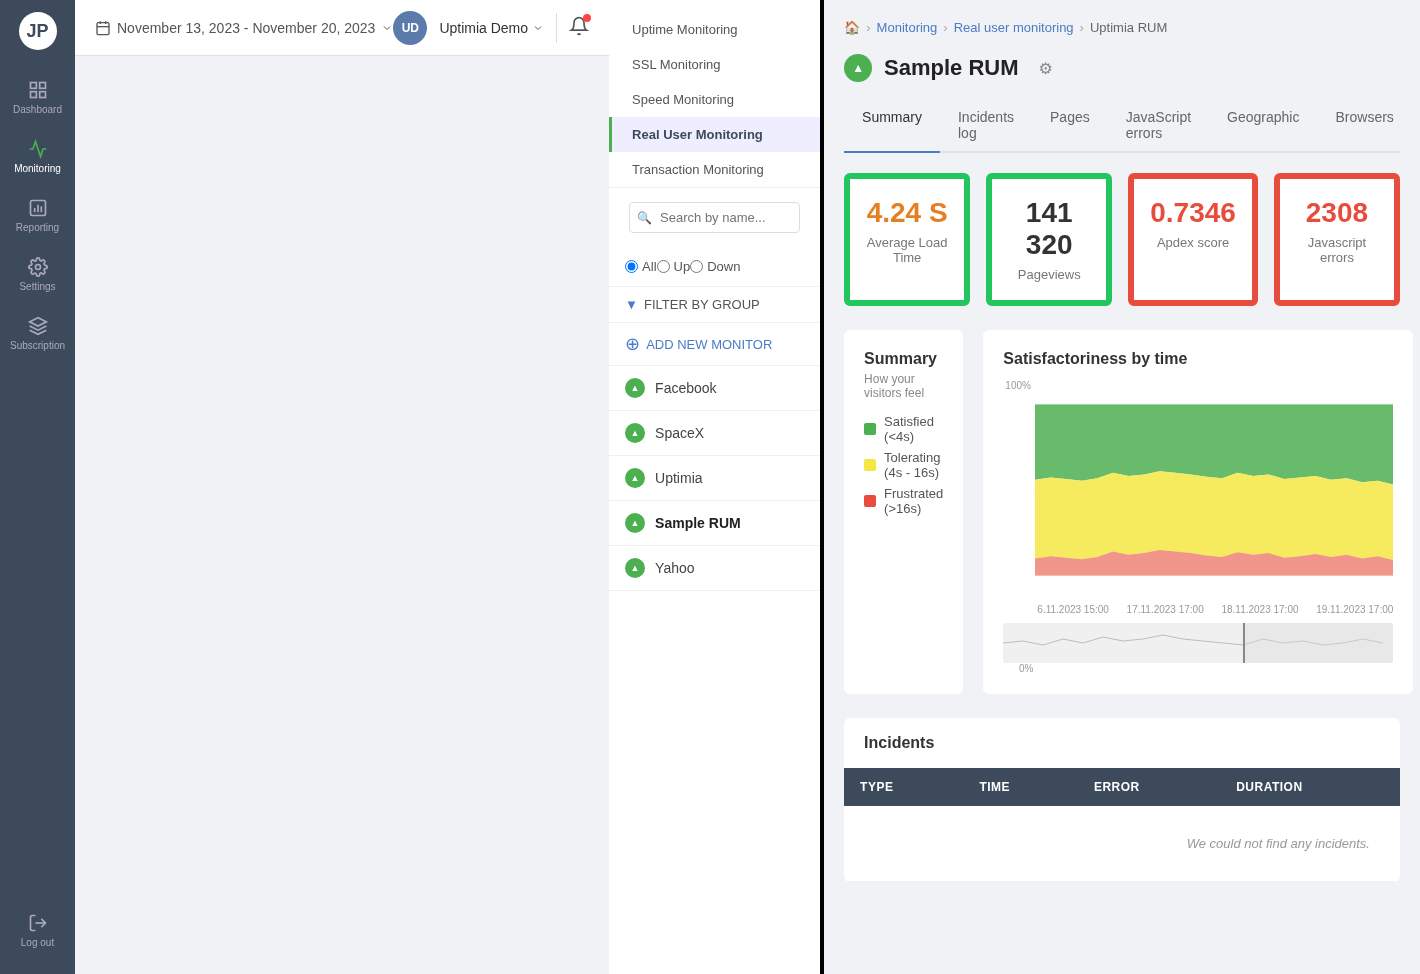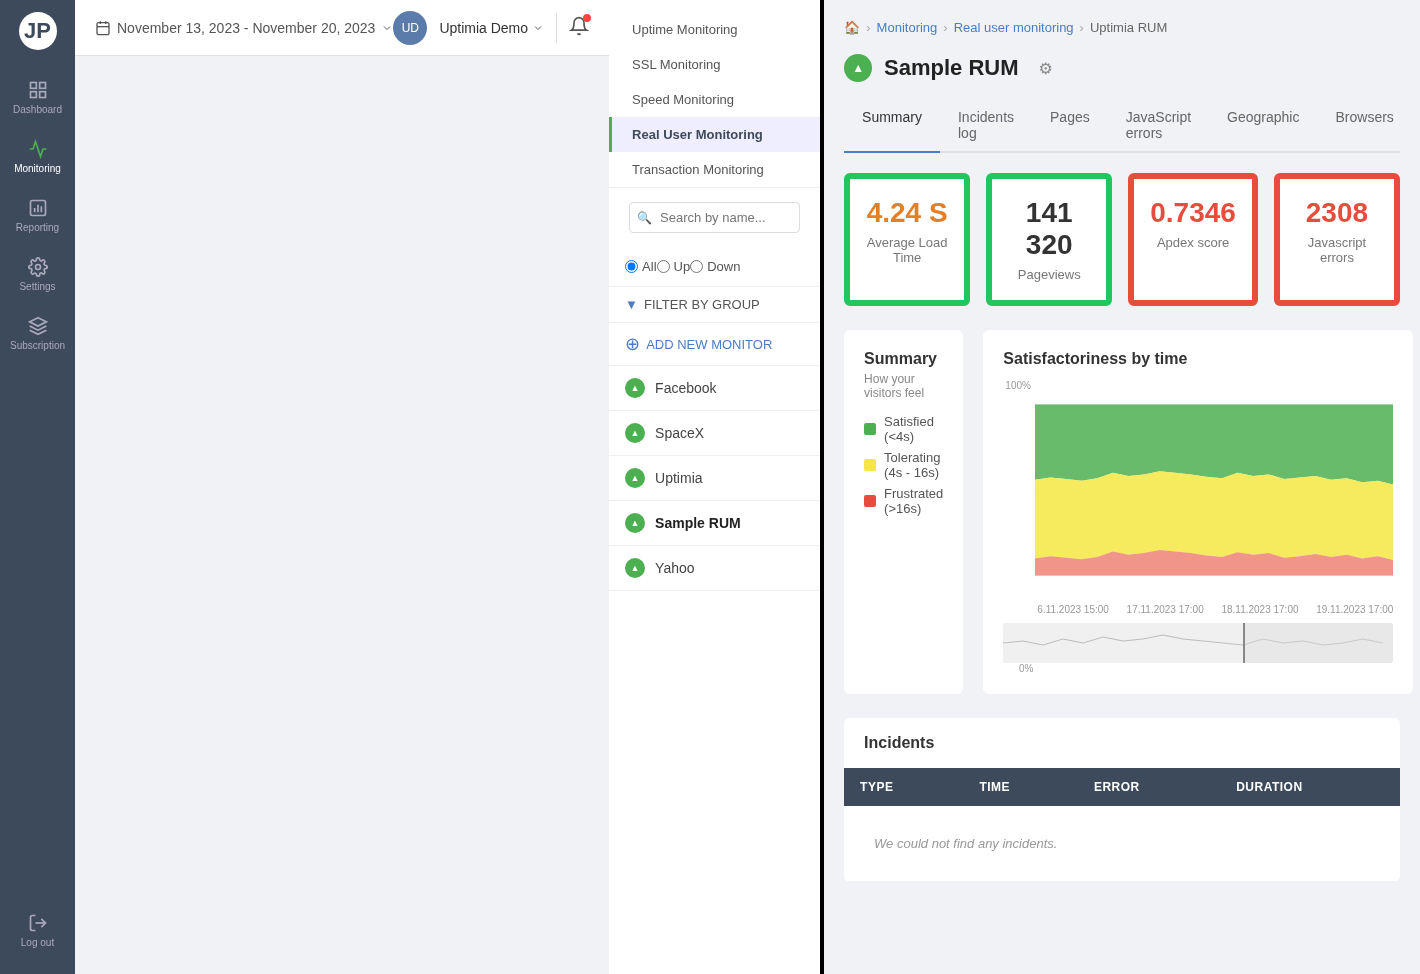--- a/index.html
+++ b/index.html
@@ -1,20 +1,20 @@
 <!DOCTYPE html>
 <html><head>
   <meta charset="utf-8">
   <style>
     * { box-sizing: border-box; margin: 0; padding: 0; }
     body { font-family: -apple-system, BlinkMacSystemFont, 'Segoe UI', sans-serif; background: #f0f2f5; color: #333; display: flex; height: 974px; overflow: hidden; }
 
     
     .sidebar { width: 75px; background: #3d4a5c; display: flex; flex-direction: column; align-items: center; padding: 12px 0; flex-shrink: 0; }
-    .sidebar-logo { width: 38px; height: 38px; background: white; border-radius: 50%; display: flex; align-items: center; justify-content: center; margin-bottom: 20px; font-weight: bold; color: #3d4a5c; font-size: 22px; cursor: pointer; }
+    .sidebar-logo { width: 38px; height: 38px; background: white; border-radius: 50%; display: flex; align-items: center; justify-content: center; margin-bottom: 20px; font-weight: bold; color: #3d4a5c; font-size: 18px; cursor: pointer; }
     .sidebar-item { display: flex; flex-direction: column; align-items: center; padding: 10px 6px; cursor: pointer; color: #aab; font-size: 10px; text-align: center; width: 100%; border-radius: 6px; margin-bottom: 4px; }
     .sidebar-item.active { color: white; }
     .sidebar-item svg { margin-bottom: 4px; }
     .sidebar-bottom { margin-top: auto; }
     .secondary-sidebar-item { padding: 10px 20px; font-size: 13px; color: #555; cursor: pointer; border-left: 3px solid transparent; }
     .secondary-sidebar-item.active { color: #3d4a5c; font-weight: 600; border-left-color: #4CAF50; background: #eef; }
 
     
     .top-search { padding: 14px 20px; }
     .search-input-wrapper { position: relative; }
@@ -22,21 +22,21 @@
     .search-icon-small { position: absolute; left: 8px; top: 50%; transform: translateY(-50%); color: #aaa; font-size: 12px; }
 
     
     .main-content { flex: 1; display: flex; flex-direction: row; overflow: hidden; }
 
     
     .topbar { height: 56px; background: white; border-bottom: 1px solid #e0e0e0; display: flex; align-items: center; padding: 0 20px; justify-content: space-between; flex-shrink: 0; }
     .topbar-left { display: flex; align-items: center; gap: 8px; font-size: 14px; color: #555; }
     .topbar-date { display: flex; align-items: center; gap: 6px; cursor: pointer; }
     .topbar-right { display: flex; align-items: center; gap: 12px; }
-    .user-avatar { width: 34px; height: 34px; background: #5b7bab; border-radius: 50%; display: flex; align-items: center; justify-content: center; color: white; font-size: 12px; font-weight: normal; }
+    .user-avatar { width: 34px; height: 34px; background: #5b7bab; border-radius: 50%; display: flex; align-items: center; justify-content: center; color: white; font-size: 12px; font-weight: bold; }
     .user-name { font-size: 14px; color: #333; cursor: pointer; display: flex; align-items: center; gap: 4px; }
     .notification-btn { position: relative; cursor: pointer; }
     .notification-dot { position: absolute; top: -2px; right: -2px; width: 8px; height: 8px; background: #ff4444; border-radius: 50%; }
     .divider-v { width: 1px; height: 30px; background: #ddd; }
 
     
     .page-area { flex: 1; display: flex; overflow: hidden; }
 
     
     .left-panel { width: 215px; background: white; border-right: 4px solid #000000; flex-shrink: 0; overflow-y: auto; }
@@ -86,21 +86,21 @@
 
     
     .line-chart-container { background: white; border-radius: 6px; padding: 20px; }
 
     
     .incidents-section { background: white; border-radius: 6px; overflow: hidden; margin-bottom: 20px; }
     .incidents-title { font-size: 16px; font-weight: 600; color: #333; padding: 16px 20px; }
     .table { width: 100%; border-collapse: collapse; }
     .table th { background: #3d4a5c; color: white; padding: 12px 16px; text-align: left; font-size: 12px; font-weight: 600; letter-spacing: 0.5px; }
     .table td { padding: 14px 16px; font-size: 13px; color: #666; border-bottom: 1px solid #f0f0f0; }
-    .table .empty-row td { text-align: left; color: #999; font-style: italic; padding: 30px; }
+    .table .empty-row td { text-align: right; color: #999; font-style: italic; padding: 30px; }
 
     
     .monitor-list-item { display: flex; align-items: center; gap: 10px; padding: 12px 16px; cursor: pointer; border-bottom: 1px solid #f0f0f0; font-size: 14px; color: #444; }
     .monitor-list-item.active { font-weight: 700; color: #222; }
     .monitor-status-icon { width: 20px; height: 20px; background: #4CAF50; border-radius: 50%; display: flex; align-items: center; justify-content: center; color: white; font-size: 9px; flex-shrink: 0; }
 
     
     .filter-section { padding: 12px 16px; border-bottom: 1px solid #f0f0f0; }
     .filter-radios { display: flex; gap: 0; align-items: center; font-size: 13px; color: #555; }
     .filter-radios label { display: flex; align-items: center; gap: 4px; cursor: pointer; }

